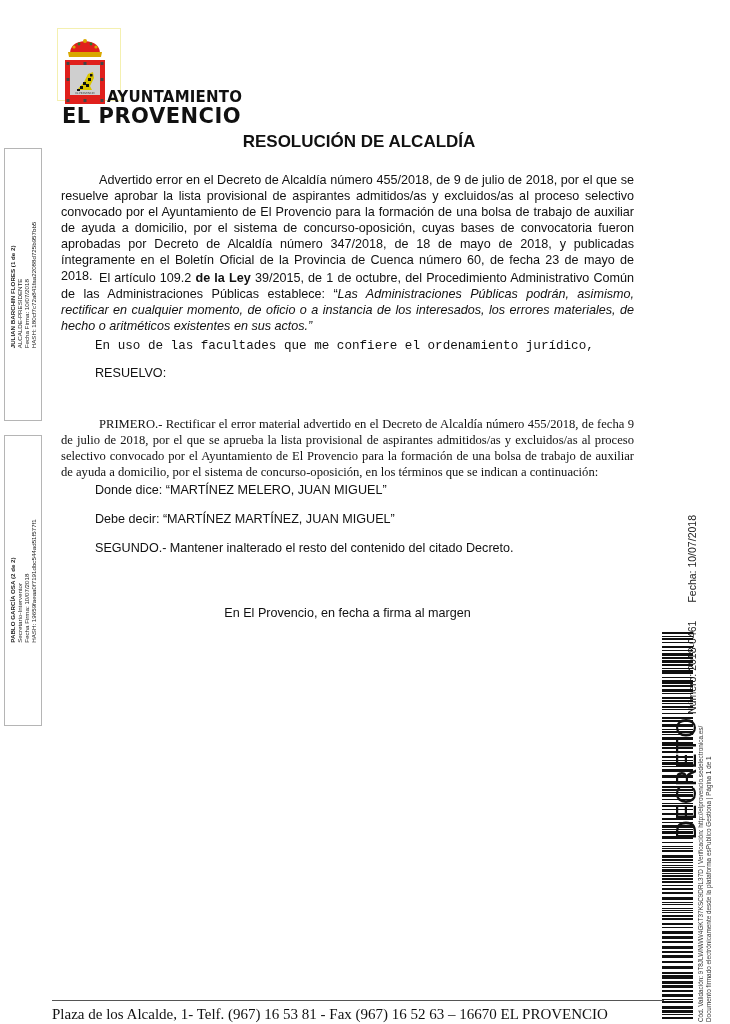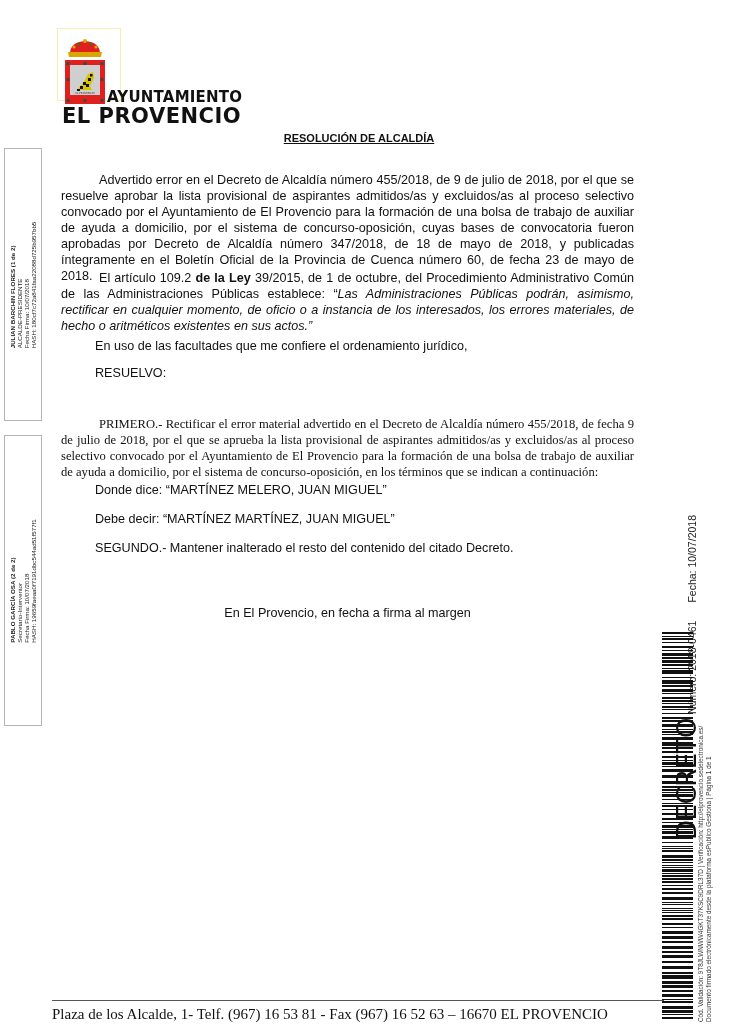--- a/index.html
+++ b/index.html
@@ -17,34 +17,34 @@
     position: absolute; left: 107px; top: 88px; font-family: "DejaVu Sans", sans-serif;
     font-weight: bold; font-size: 15px; letter-spacing: 0.2px; color: #111;
   }
   .org-line2 {
     position: absolute; left: 62px; top: 104px; font-family: "DejaVu Sans", sans-serif;
     font-weight: bold; font-size: 21px; letter-spacing: 0.5px; color: #111;
   }
   
   .title {
     position: absolute; left: 57px; width: 604px; top: 132px; text-align: center;
-    font-weight: bold; font-size: 11px; text-decoration: underline;
+    font-weight: bold; font-size: 17px;
   }
   
   .body-text {
     position: absolute; left: 57px; width: 581px; font-size: 12.6px; line-height: 16px;
     text-align: justify;
   }
   .body-text p { margin: 4px; }
   .indent-first { text-indent: 38px; }
   .indent-all { padding-left: 38px; }
   .center { text-align: center; }
   .p1 { top: 168px; }
   .p2 { top: 266px; }
-  .p3 { top: 338px; }
+  .p3 { top: 338px; font-family: Liberation Mono, monospace; }
   .p4 { top: 365px; }
   .p5 { top: 412px; font-family: Liberation Serif, serif; }
   .p6 { top: 482px; }
   .p7 { top: 511px; }
   .p8 { top: 540px; }
   .p9 { top: 569px; margin-top: 36px; }
   
   .sig-box {
     position: absolute; left: 4px; width: 38px; border: 1px solid #b5b5b5; box-sizing: border-box;
   }

